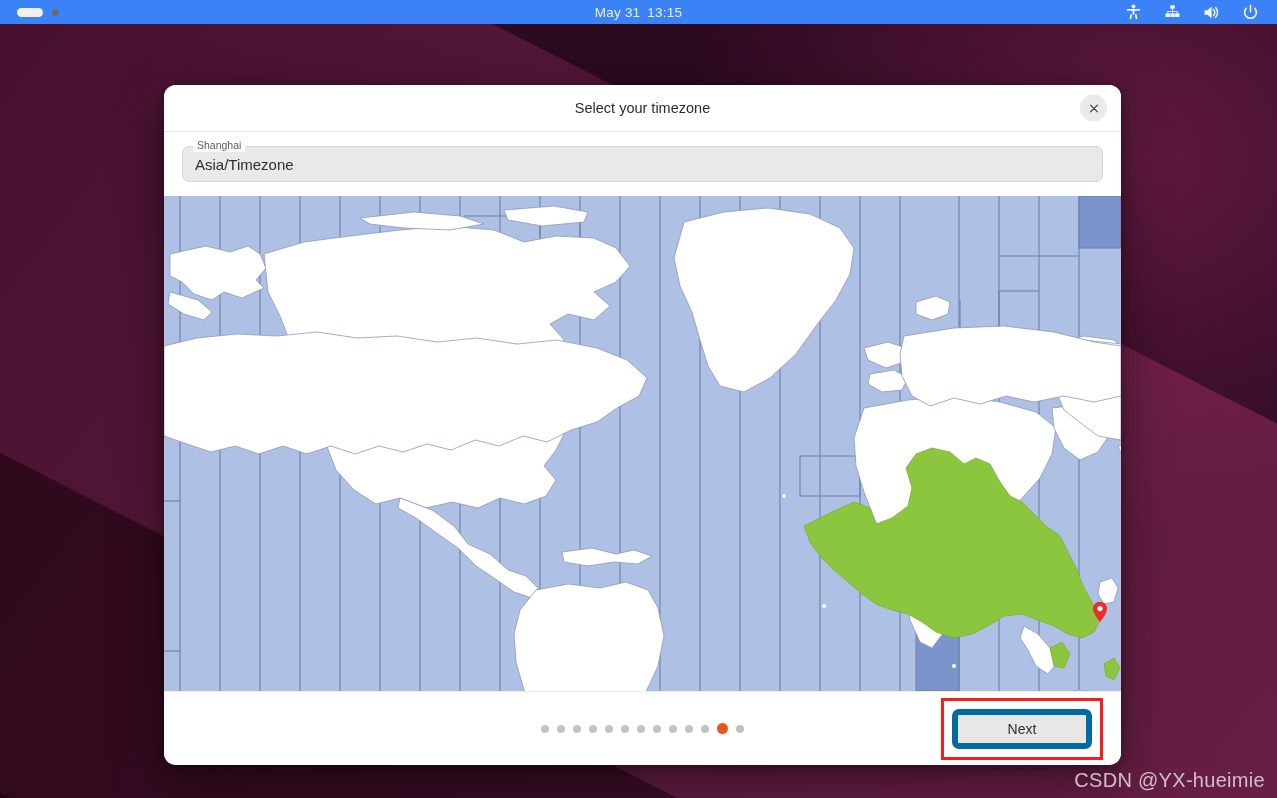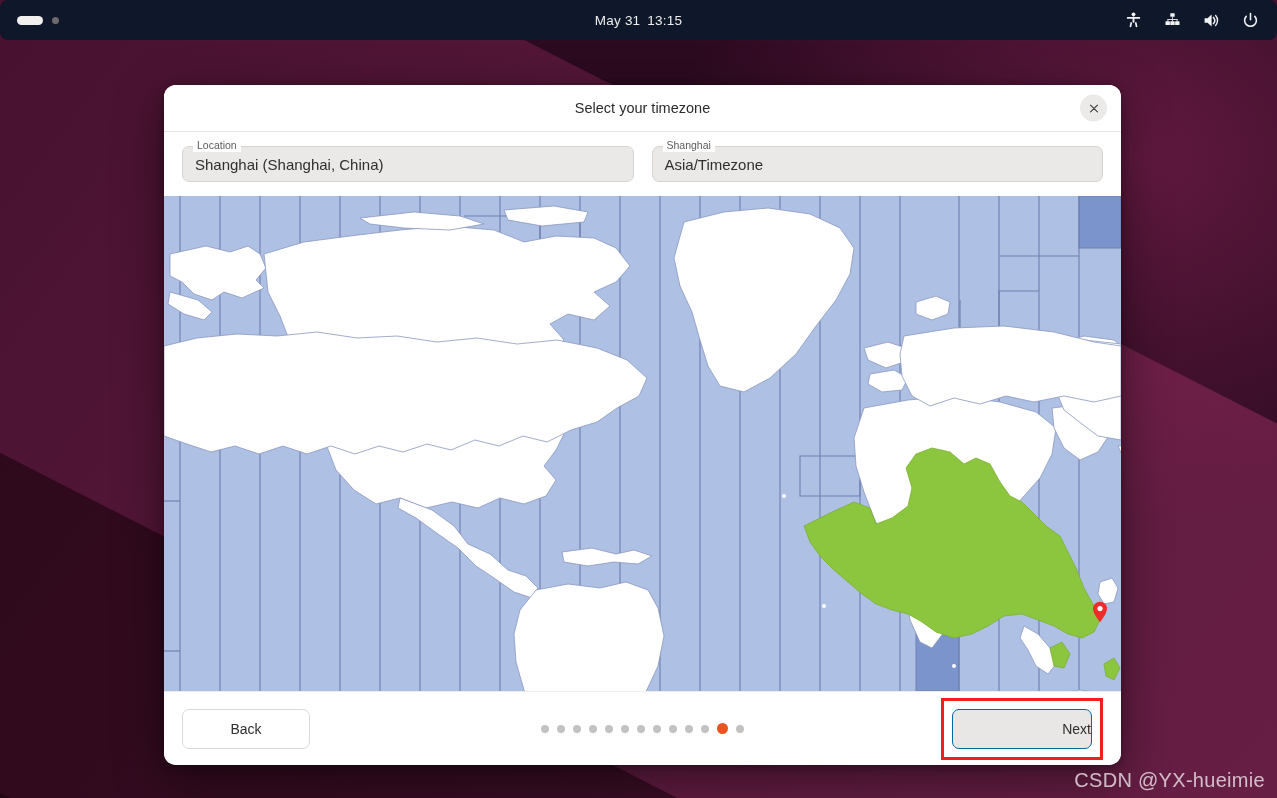--- a/index.html
+++ b/index.html
@@ -31,25 +31,24 @@
     top:640px; transform:rotate(27deg);
     background:linear-gradient(100deg,#1f0512 0%,#2c0a1c 100%);
   }
   .glow {
     position:absolute; right:-120px; top:-60px; width:760px; height:620px;
     background:radial-gradient(ellipse at 65% 35%, rgba(150,40,95,.50), rgba(120,30,75,0) 65%);
   }
 
   
   #topbar {
-    position:absolute; left:0; top:0; width:1277px; height:40px;
-    background:#0f172a; color:#e8e6e3;
+    position:absolute; left:0; top:0; width:1277px; height:24px;
+    background:#3b82f6; color:#e8e6e3;
     display:flex; align-items:center; z-index:30;
     font-size:13.5px;
-    border-radius:8px;
   }
   #workspaces { display:flex; align-items:center; gap:9px; padding-left:17px; }
   .ws-pill { width:26px; height:9px; border-radius:5px; background:#f2f0ef; }
   .ws-dot  { width:7px;  height:7px; border-radius:50%; background:#6d6a6c; }
   #clock {
     position:absolute; left:0; right:0; text-align:center;
     font-size:13.5px; color:#ededeb; letter-spacing:.2px;
     pointer-events:none;
   }
   #clock .sep { display:inline-block; width:7px; }
@@ -127,24 +126,23 @@
     justify-content:center; align-items:center; gap:8px;
     pointer-events:none;
   }
   #dots .dot { width:8px; height:8px; border-radius:50%; background:#c4c2c0; }
   #dots .dot.active { width:11px; height:11px; background:#e9541f; }
   #next-wrap {
     margin-left:auto; position:relative;
     padding:8px; border:3px solid #f41e20;
   }
   #next-btn {
-    width:140px; height:40px; border:1px solid #0369a1; border-radius:7px;
+    width:140px; height:40px; border:6px solid #0369a1; border-radius:7px;
     background:#e9e7e5; color:#2f2f2f; font-size:14px; cursor:pointer;
     font-family:inherit;
-    text-align:right;
   }
 
   
   #watermark {
     position:absolute; right:12px; bottom:6px; z-index:40;
     font-size:20px; color:rgba(236,222,228,.82);
     letter-spacing:.3px; pointer-events:none;
   }
 </style>
 </head>
@@ -213,25 +211,20 @@
     <span id="dlg-title">Select your timezone</span>
     <button id="close-btn">
       <svg viewBox="0 0 14 14" width="12" height="12" stroke="#3d3d3d" stroke-width="1.4" stroke-linecap="round">
         <path d="M3 3 L11 11 M11 3 L3 11"></path>
       </svg>
     </button>
   </div>
 
   <div id="fields">
 
-    <div class="field">
-      <div class="box"></div>
-      <span class="flabel">Location</span>
-      <span class="fvalue">Shanghai (Shanghai, China)</span>
-    </div>
 
     <div class="field">
       <div class="box"></div>
       <span class="flabel">Shanghai</span>
       <span class="fvalue">Asia/Timezone</span>
     </div>
   </div>
 
   <div id="map-wrap">
     <svg id="map-svg" viewBox="0 0 957 495" preserveAspectRatio="none">
@@ -371,21 +364,20 @@
 
     <div id="pin">
       <svg viewBox="0 0 16 22" width="16" height="22">
         <path d="M8 0.8C4.1 0.8 1 3.9 1 7.8c0 5.0 7 13.4 7 13.4s7-8.4 7-13.4C15 3.9 11.9 0.8 8 0.8z" fill="#ef2b2b"></path>
         <circle cx="8" cy="7.6" r="2.6" fill="#ffffff"></circle>
       </svg>
     </div>
   </div>
 
   <div id="footer">
-    <button id="back-btn">Back</button>
 
     <div id="dots">
         <span class="dot"></span>
         <span class="dot"></span>
         <span class="dot"></span>
         <span class="dot"></span>
         <span class="dot"></span>
         <span class="dot"></span>
         <span class="dot"></span>
         <span class="dot"></span>

